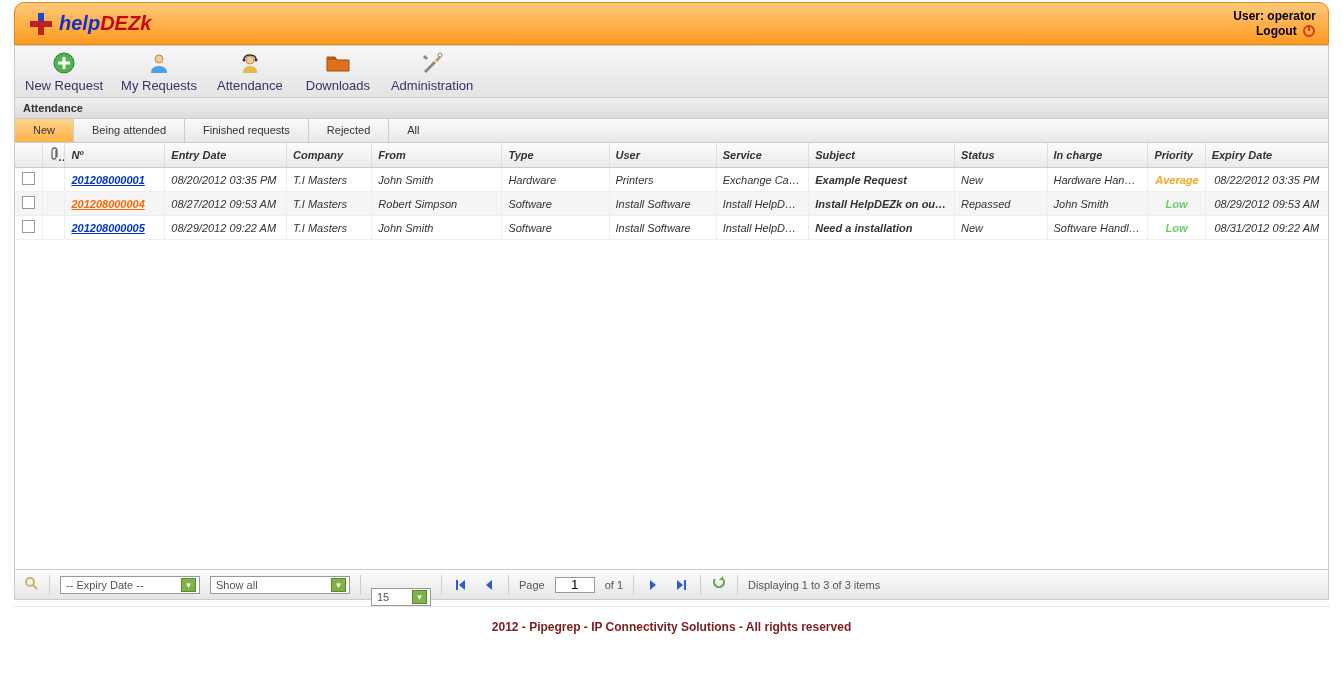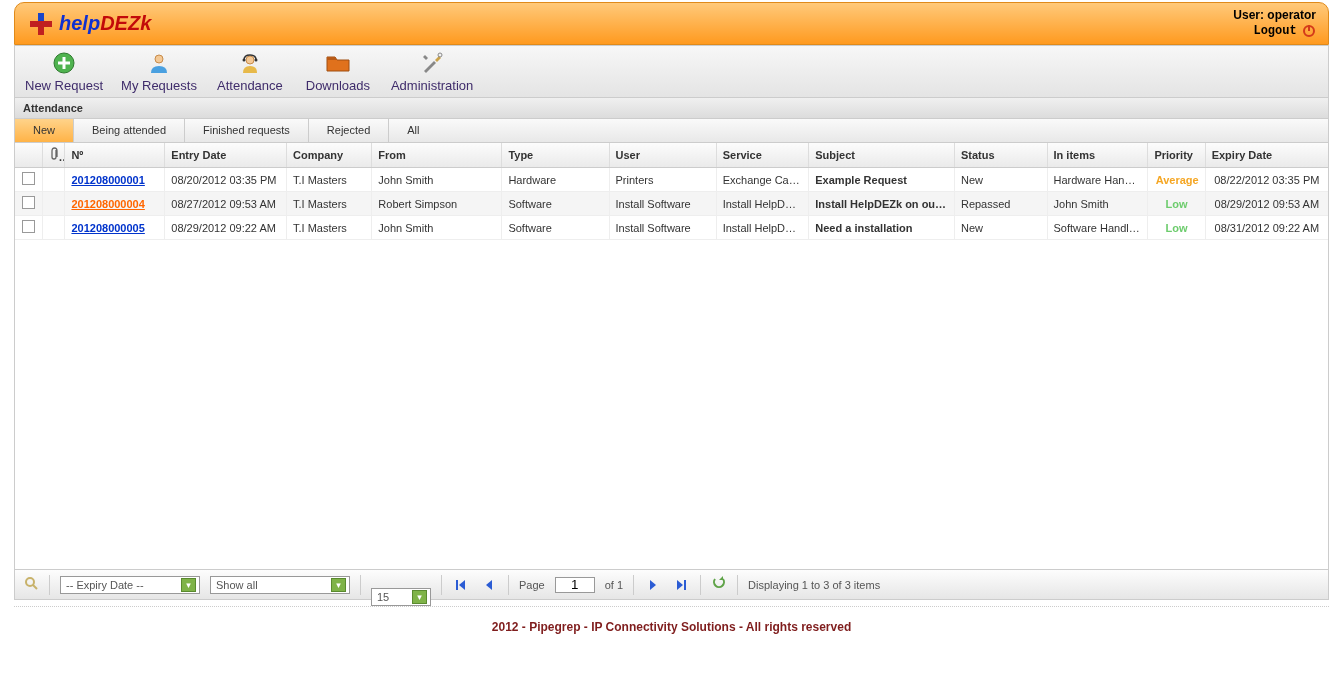--- a/index.html
+++ b/index.html
@@ -12,21 +12,21 @@
   border-radius: 10px 10px 0 0;
   margin: 2px 14px 0 14px;
   display:flex; align-items:center; justify-content:space-between;
   padding: 0 12px;
 }
 .logo { display:flex; align-items:center; font-weight:bold; font-size:20px; gap:0px; font-style:italic;}
 .logo .mark { width:28px; height:28px; display:flex; align-items:center; justify-content:center; margin-right:4px;}
 .logo .h { color:#1030d0; }
 .logo .d { color:#c20a0a; }
 .user-block { text-align:right; font-size:12px; color:#000; line-height:15px; font-weight:bold;}
-.user-block .logout { color:#000; font-weight:bold;font-family:Liberation Mono, monospace; }
+.user-block .logout { color:#000; font-weight:bold; }
 .power-icon { display:inline-block; width:14px; height:14px; vertical-align:middle; margin-left:2px;}
 
 .nav {
   height: 53px;
   margin: 0 14px;
   background: linear-gradient(to bottom,#f7f7f7,#e4e4e4);
   border:1px solid #ccc;
   display:flex;
   align-items:flex-end;
   gap: 18px;
@@ -63,21 +63,21 @@
 
 .grid {
   margin: 0 14px;
   border:1px solid #ccc;
   border-top:none;
   background:#fff;
   height: 427px;
   overflow:hidden;
   position:relative;
 }
-table.grid-tbl { width:100%; border-collapse:collapse; table-layout:fixed;}
+table.grid-tbl { width:100%; border-collapse:collapse; table-layout:fixed;font-style:italic;}
 table.grid-tbl th {
   font-weight:bold;
   background: linear-gradient(to bottom,#fcfcfc,#eaeaea);
   border-bottom:1px solid #ccc;
   border-right:1px solid #ddd;
   padding: 4px 6px;
   text-align:left;
   color:#333;
   height:22px;
   overflow:hidden; white-space:nowrap; text-overflow:ellipsis;
@@ -278,21 +278,21 @@
         </th>
         <th class="col-num">Nº</th>
         <th class="col-date center">Entry Date</th>
         <th class="col-company">Company</th>
         <th class="col-from">From</th>
         <th class="col-type">Type</th>
         <th class="col-item">User</th>
         <th class="col-service">Service</th>
         <th class="col-subject">Subject</th>
         <th class="col-status">Status</th>
-        <th class="col-charge">In items</th>
+        <th class="col-charge">In charge</th>
         <th class="col-priority center">Priority</th>
         <th class="col-expiry center">Expiry Date</th>
       </tr>
     </thead>
     <tbody id="grid-body">
           <tr>
             <td class="center"><span class="chk"></span></td>
             <td></td>
             <td><span class="lnk  bold">201208000001</span></td>
             <td>08/20/2012 03:35 PM</td>

